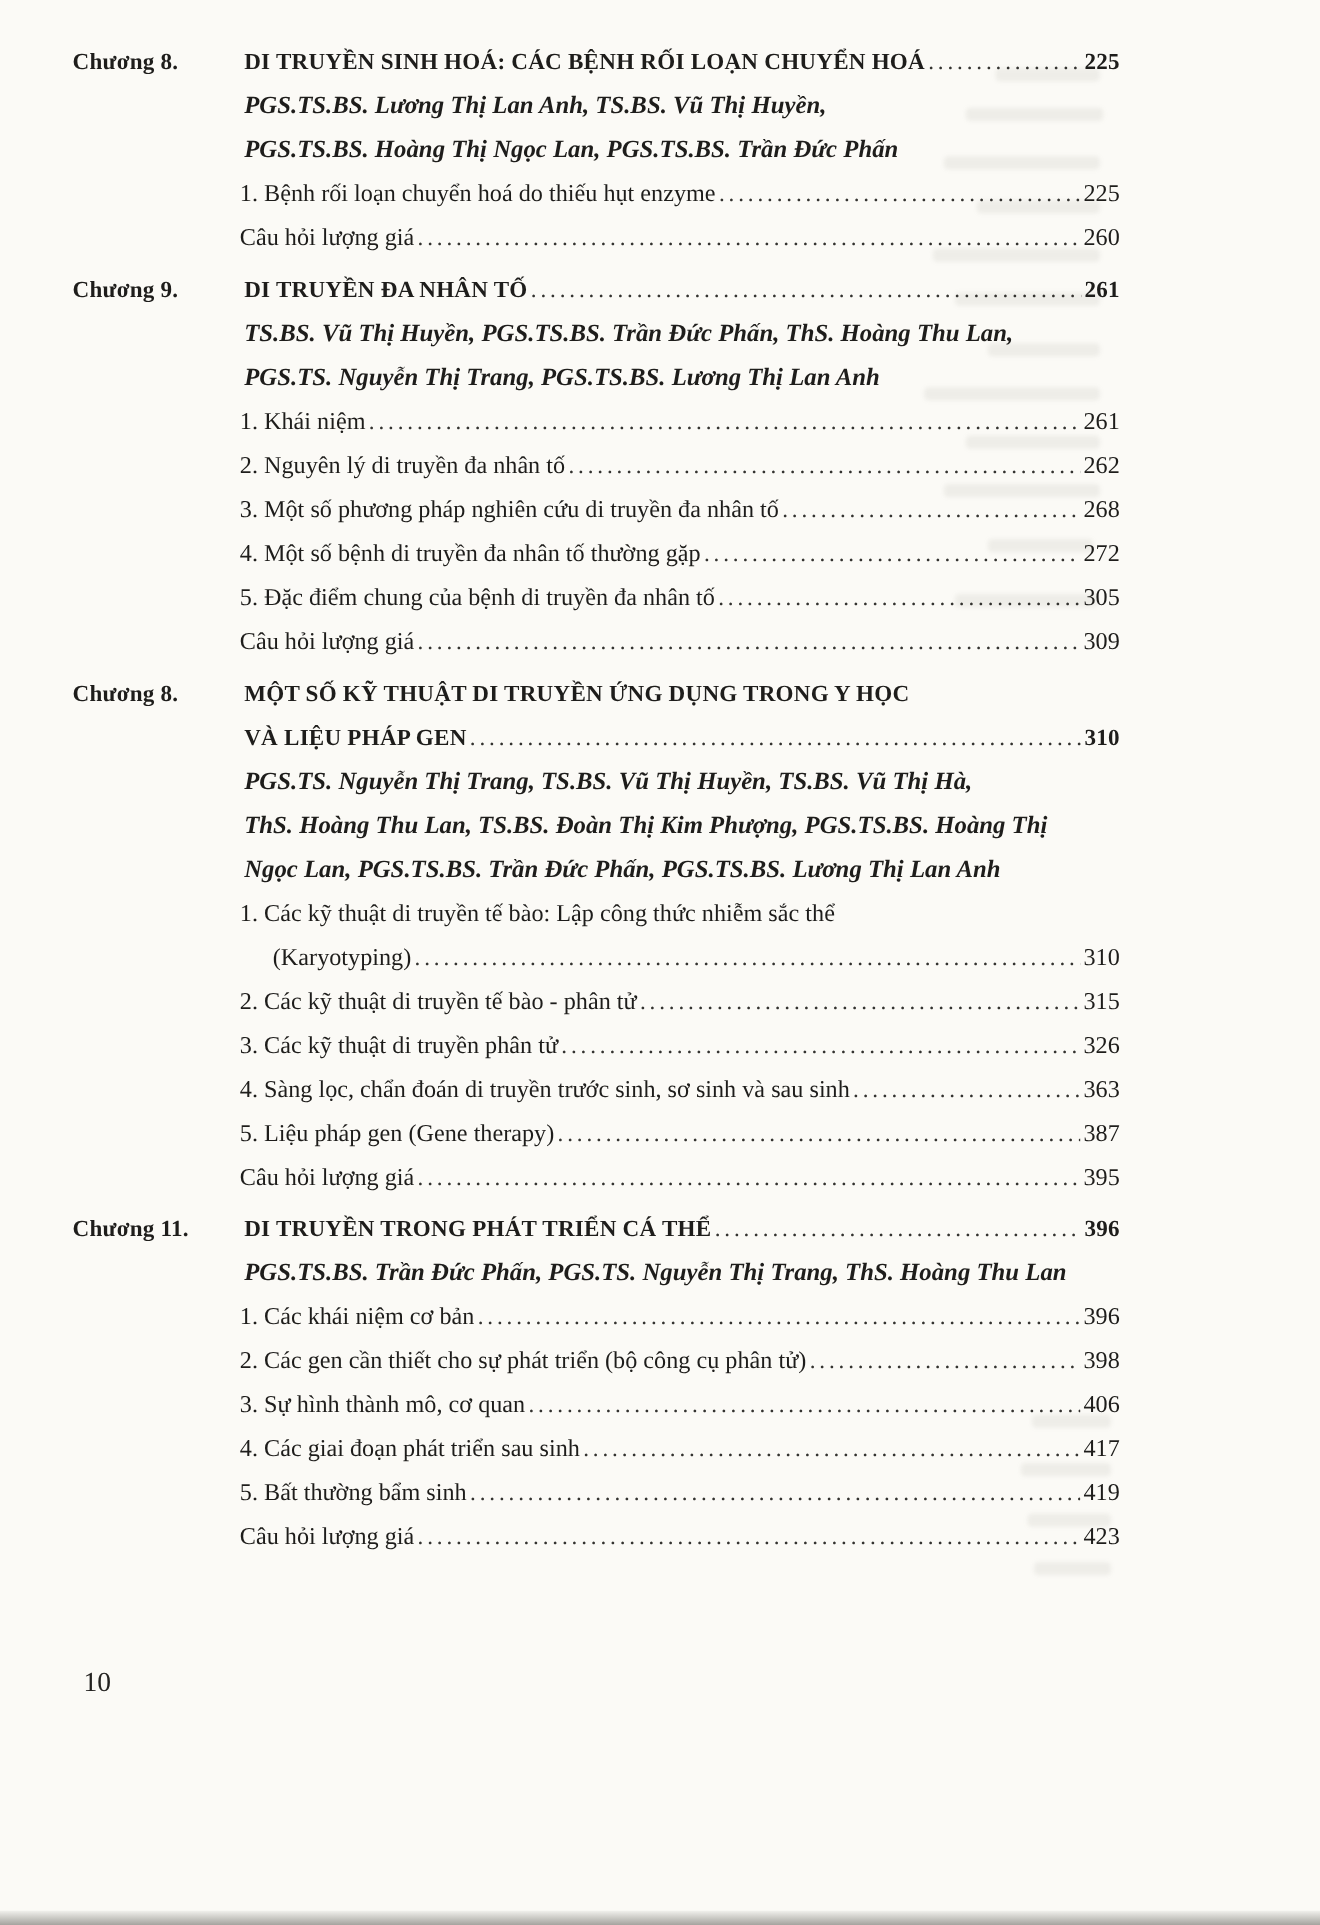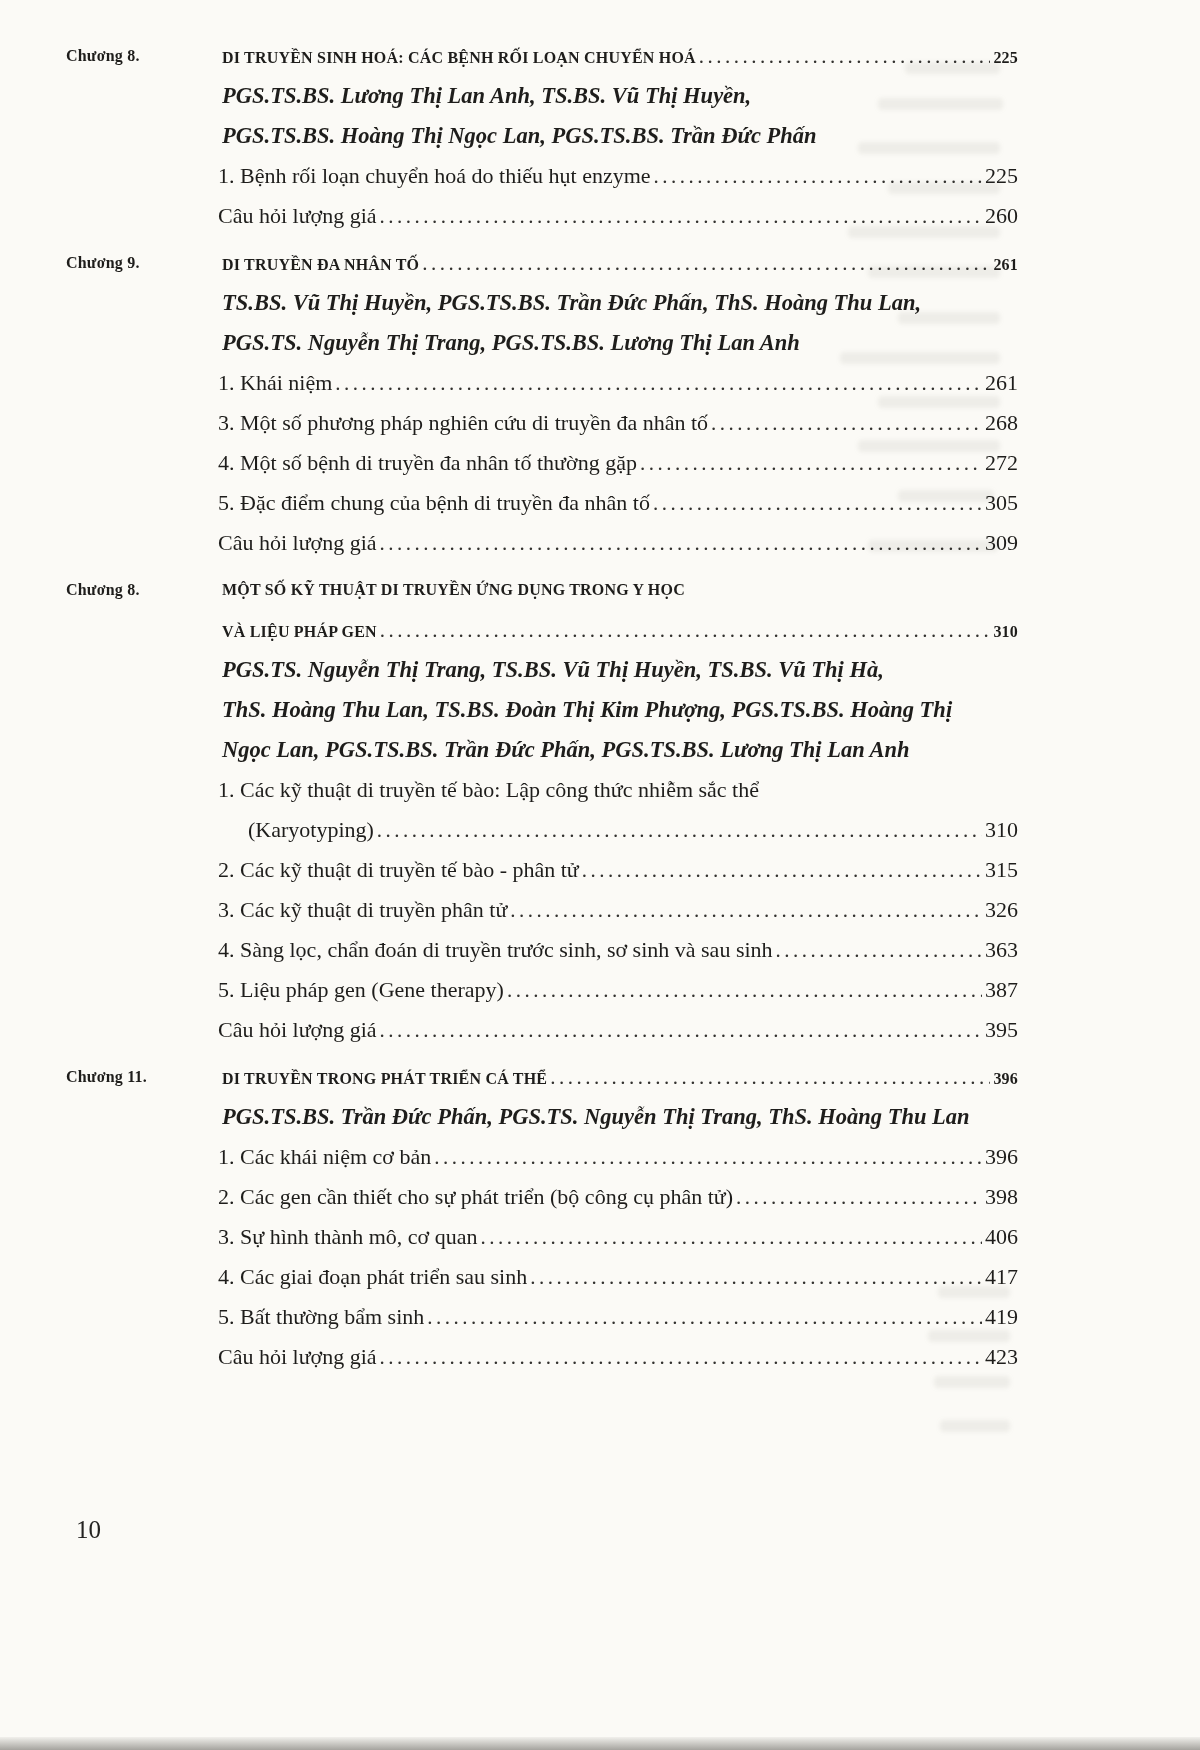--- a/index.html
+++ b/index.html
@@ -25,21 +25,21 @@
   }
 
   .toc {
     position: absolute;
     left: 66px;
     top: 36px;
     width: 952px;
   }
   .chapter + .chapter { margin-top: 7px; }
 
-  .heading { display: flex; align-items: flex-start; font-weight: bold; font-size: 16px; letter-spacing: 0.2px; }
+  .heading { display: flex; align-items: flex-start; font-weight: bold; font-size: 21px; letter-spacing: 0.2px; }
   .ch-label { flex: none; width: 156px; line-height: 40px; white-space: nowrap; }
   .title-block { flex: 1; display: flex; flex-direction: column; min-width: 0; }
   .title-line { display: flex; align-items: baseline; line-height: 40px; height: 40px; }
   .title-text { flex: 0 1 auto; white-space: nowrap; }
 
   .leader {
     flex: 1 1 10px;
     min-width: 10px;
     overflow: hidden;
     white-space: nowrap;
@@ -156,20 +156,27 @@
         <div class="items">
           <div class="item">
             <div class="item-line">
               <span class="item-text">1. Khái niệm</span>
               <span class="leader"></span>
               <span class="item-pageno">261</span>
             </div>
           </div>
           <div class="item">
             <div class="item-line">
+              <span class="item-text">2. Nguyên lý di truyền đa nhân tố</span>
+              <span class="leader"></span>
+              <span class="item-pageno">262</span>
+            </div>
+          </div>
+          <div class="item">
+            <div class="item-line">
               <span class="item-text">3. Một số phương pháp nghiên cứu di truyền đa nhân tố</span>
               <span class="leader"></span>
               <span class="item-pageno">268</span>
             </div>
           </div>
           <div class="item">
             <div class="item-line">
               <span class="item-text">4. Một số bệnh di truyền đa nhân tố thường gặp</span>
               <span class="leader"></span>
               <span class="item-pageno">272</span>

